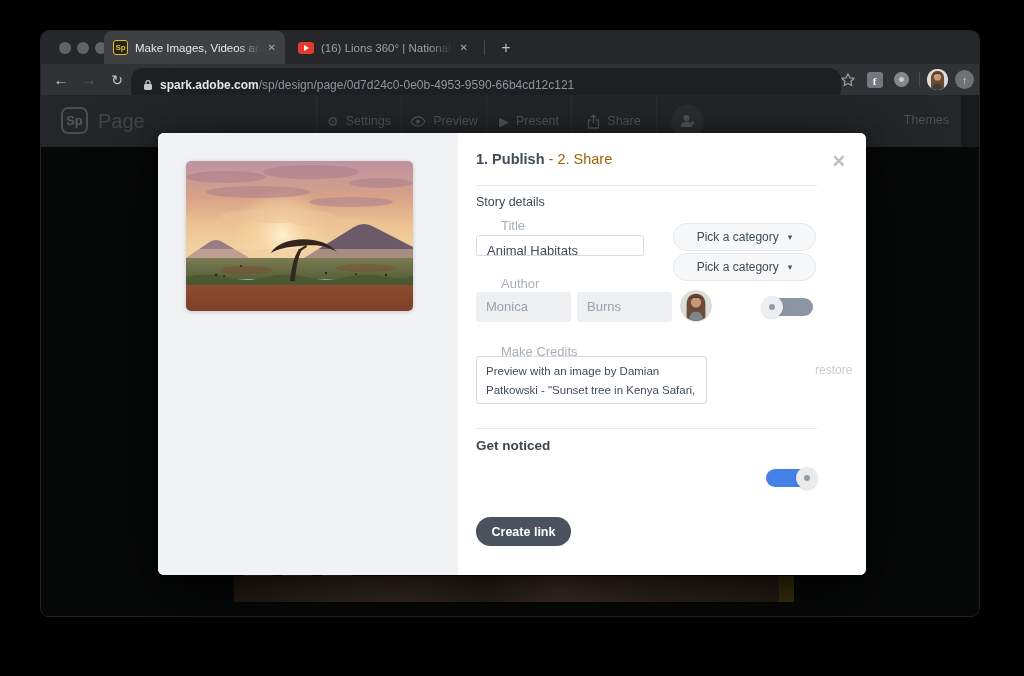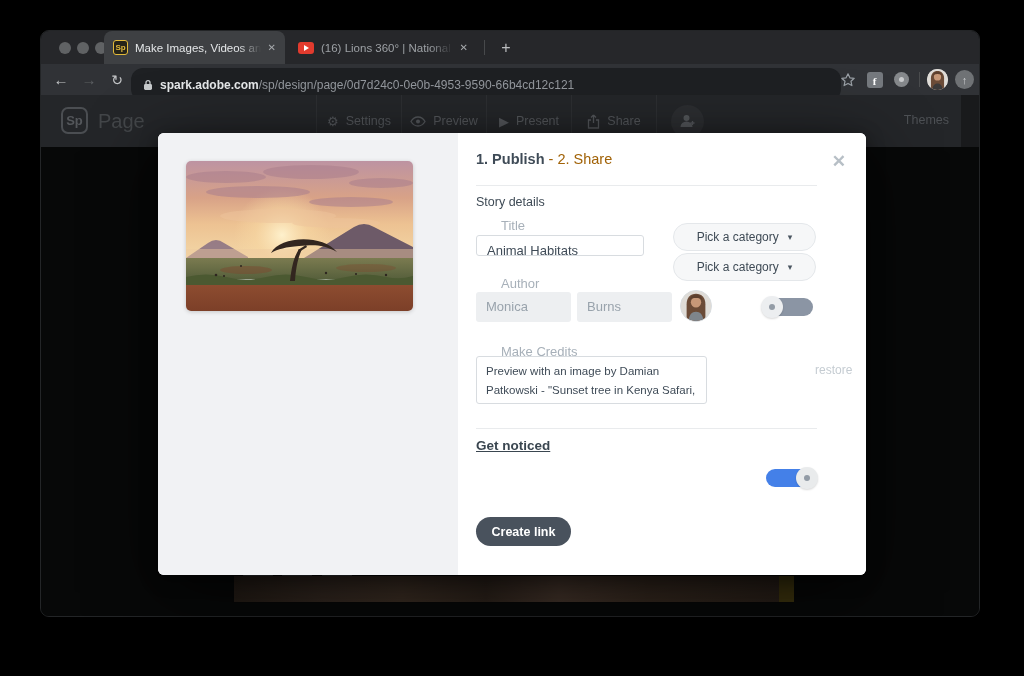--- a/index.html
+++ b/index.html
@@ -124,21 +124,21 @@
   .toggle-off .tg-knob { left:0; }
   .toggle-on { left:308px; top:334px; }
   .toggle-on .tg-track { left:0; right:8px; background:#4480e8; }
   .toggle-on .tg-knob { right:0; background:#e9ebec; }
 
   .credits-box { position:absolute; left:18px; top:223px; width:231px; height:48px; border:1px solid #d8dce0;
     border-radius:3px; background:#fff; overflow:hidden; padding:5px 9px; }
   .credits-line { font-size:11.5px; color:#3f4b57; line-height:19px; white-space:nowrap; }
   .restore { position:absolute; left:324px; top:230px; font-size:12px; color:#c5ccd2;margin-left:33px; }
 
-  .get-noticed { top:305px; font-size:13.5px; font-weight:600; color:#3a4650;text-decoration:underline; }
+  .get-noticed { top:305px; font-size:13.5px; font-weight:600; color:#3a4650; }
   .gn-desc { position:absolute; left:18px; top:328px; font-size:11px; color:#c2c9cf; white-space:nowrap; }
 
   .create-btn { position:absolute; left:18px; top:384px; width:95px; height:29px; border-radius:15px;
     background:#49525d; color:#fff; font-size:12.5px; font-weight:bold; display:flex; align-items:center; justify-content:center; }
 
   svg { display:block; }
 </style>
 </head>
 <body>
 

